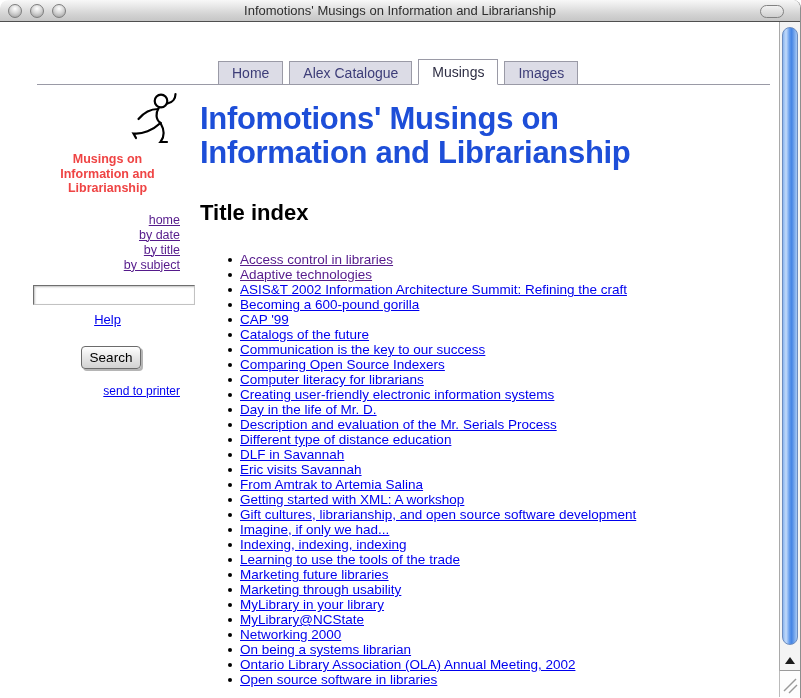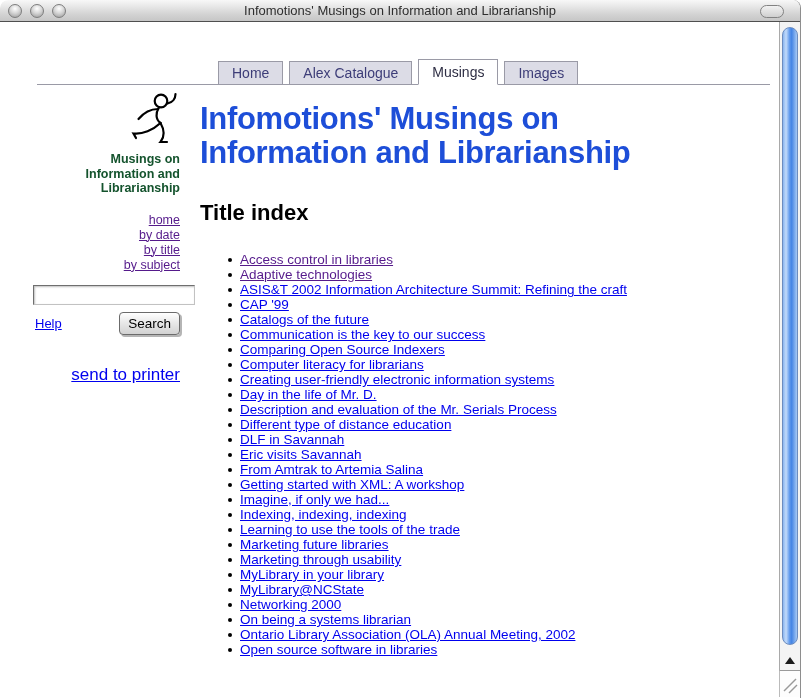--- a/index.html
+++ b/index.html
@@ -75,41 +75,41 @@
   }
   .tab.active {
     height:26px; line-height:25px; background:#ffffff; color:#2e2e44;
     margin-bottom:-1px; border-bottom:1px solid #ffffff; position:relative; z-index:2;
   }
 
   
   .sidebar { position:absolute; left:35px; top:70px; width:145px; text-align:right; }
   .logo-wrap { height:52px; margin-bottom:8px; }
   .logo-wrap svg { display:inline-block; }
-  .sidebar-title { margin-top:2px; font-size:12.5px; font-weight:bold; line-height:14.5px; color:#14532d; }
+  .sidebar-title { margin-top:2px; font-size:12.5px; font-weight:bold; line-height:14.5px; color:#ef4444;text-align:center; }
   .sidebar-title span { display:block; }
   .side-nav { margin-top:17px; }
   .side-nav a { display:block; font-size:12.5px; line-height:15px;
     color:var(--visited,#551A8B); text-decoration:underline; }
   .search-form { margin-top:12px; position:relative; }
   .search-input {
     display:block; position:relative; left:-2px; width:162px; height:20px;
     border:1px solid; border-color:#6f6f6f #c2c2c2 #c2c2c2 #6f6f6f;
     box-shadow:inset 1px 1px 2px rgba(0,0,0,.25);
     font-size:12px; padding:0 3px; background:#fff;
   }
-  .search-row { margin-top:7px; display:flex; justify-content:space-between; align-items:center; gap:8px; }
+  .search-row { margin-top:7px; display:flex; justify-content:center; align-items:center; gap:19px;flex-direction:column; }
   .help-link { font-size:13px; color:var(--link,#0000EE); text-decoration:underline; }
   .search-btn {
     font-family:"Liberation Sans", sans-serif; font-size:13.5px; color:#000;
     height:23px; padding:0 8px; border:1px solid #6b6b6b; border-radius:4px;
     background:linear-gradient(#ffffff,#e9e9e9 45%,#d2d2d2);
     box-shadow:2px 2px 0 rgba(120,120,120,.55); cursor:default;margin-left:7px;
   }
-  .print-link { display:inline-block; margin-top:30px; font-size:17px;
+  .print-link { display:inline-block; margin-top:15px; font-size:12px;
     color:var(--link,#0000EE); text-decoration:underline; }
 
   
   .main { position:absolute; left:200px; top:80px; width:575px; }
   .main h1 { font-size:31px; font-weight:bold; line-height:34px; color:#1d4ed8; letter-spacing:-0.3px; }
   .main h1 span { display:block; }
   .main h2 { font-size:22px; font-weight:bold; color:#000; margin:30px 0 26px; }
   .title-list { list-style:none; }
   .title-list li { position:relative; padding-left:12px; font-size:13.5px;
     line-height:15px; margin-left:28px; }
@@ -177,33 +177,35 @@
       <div class="main">
         <h1>
           <span>Infomotions' Musings on</span>
           <span>Information and Librarianship</span>
         </h1>
         <h2>Title index</h2>
         <ul class="title-list">
             <li><a href="#" class="visited">Access control in libraries</a></li>
             <li><a href="#" class="visited">Adaptive technologies</a></li>
             <li><a href="#" class="">ASIS&amp;T 2002 Information Architecture Summit: Refining the craft</a></li>
+            <li><a href="#" class="">Becoming a 600-pound gorilla</a></li>
             <li><a href="#" class="">CAP '99</a></li>
             <li><a href="#" class="">Catalogs of the future</a></li>
             <li><a href="#" class="">Communication is the key to our success</a></li>
             <li><a href="#" class="">Comparing Open Source Indexers</a></li>
             <li><a href="#" class="">Computer literacy for librarians</a></li>
             <li><a href="#" class="">Creating user-friendly electronic information systems</a></li>
             <li><a href="#" class="">Day in the life of Mr. D.</a></li>
             <li><a href="#" class="">Description and evaluation of the Mr. Serials Process</a></li>
             <li><a href="#" class="">Different type of distance education</a></li>
             <li><a href="#" class="">DLF in Savannah</a></li>
             <li><a href="#" class="">Eric visits Savannah</a></li>
             <li><a href="#" class="">From Amtrak to Artemia Salina</a></li>
             <li><a href="#" class="">Getting started with XML: A workshop</a></li>
+            <li><a href="#" class="">Gift cultures, librarianship, and open source software development</a></li>
             <li><a href="#" class="">Imagine, if only we had...</a></li>
             <li><a href="#" class="">Indexing, indexing, indexing</a></li>
             <li><a href="#" class="">Learning to use the tools of the trade</a></li>
             <li><a href="#" class="">Marketing future libraries</a></li>
             <li><a href="#" class="">Marketing through usability</a></li>
             <li><a href="#" class="">MyLibrary in your library</a></li>
             <li><a href="#" class="">MyLibrary@NCState</a></li>
             <li><a href="#" class="">Networking 2000</a></li>
             <li><a href="#" class="">On being a systems librarian</a></li>
             <li><a href="#" class="">Ontario Library Association (OLA) Annual Meeting, 2002</a></li>

